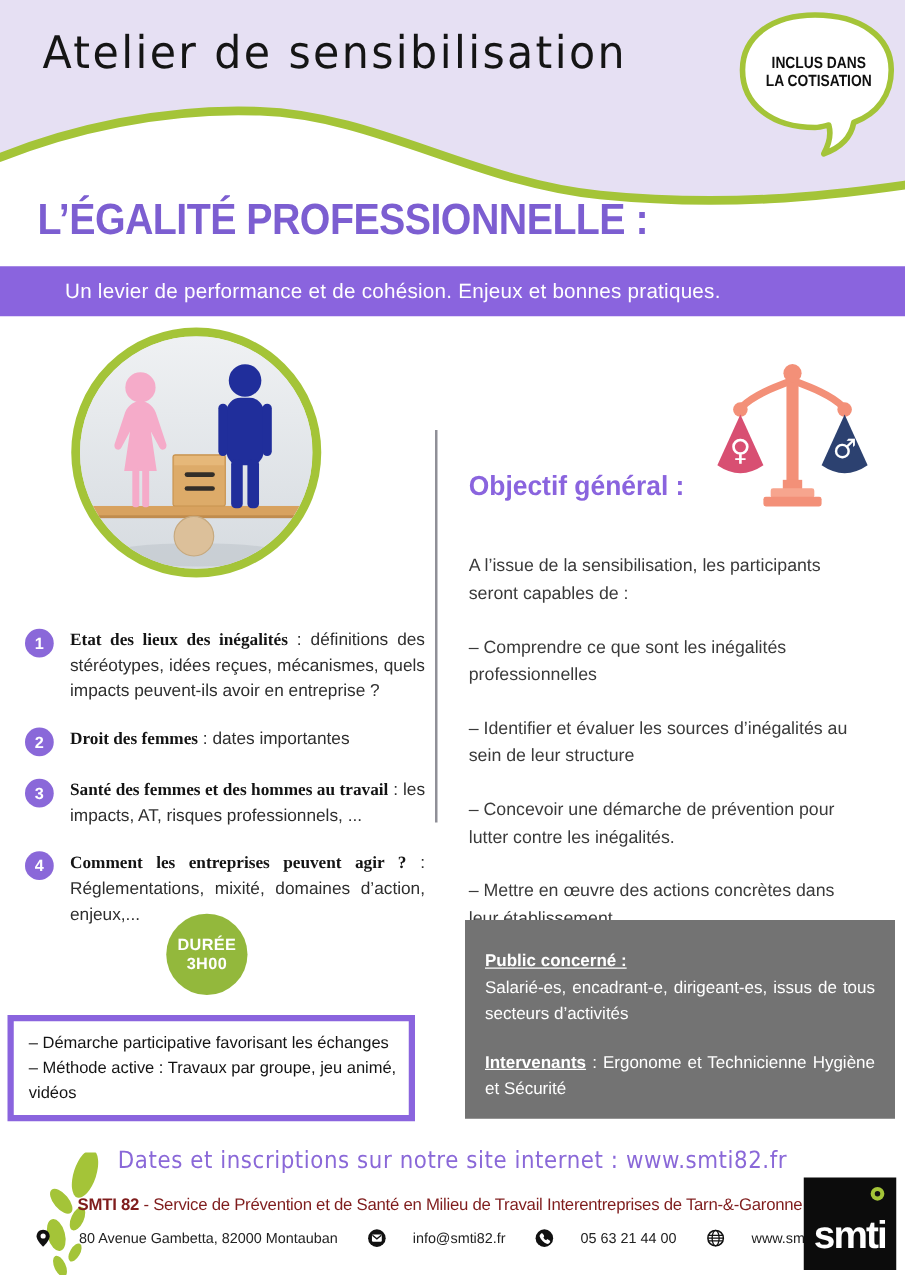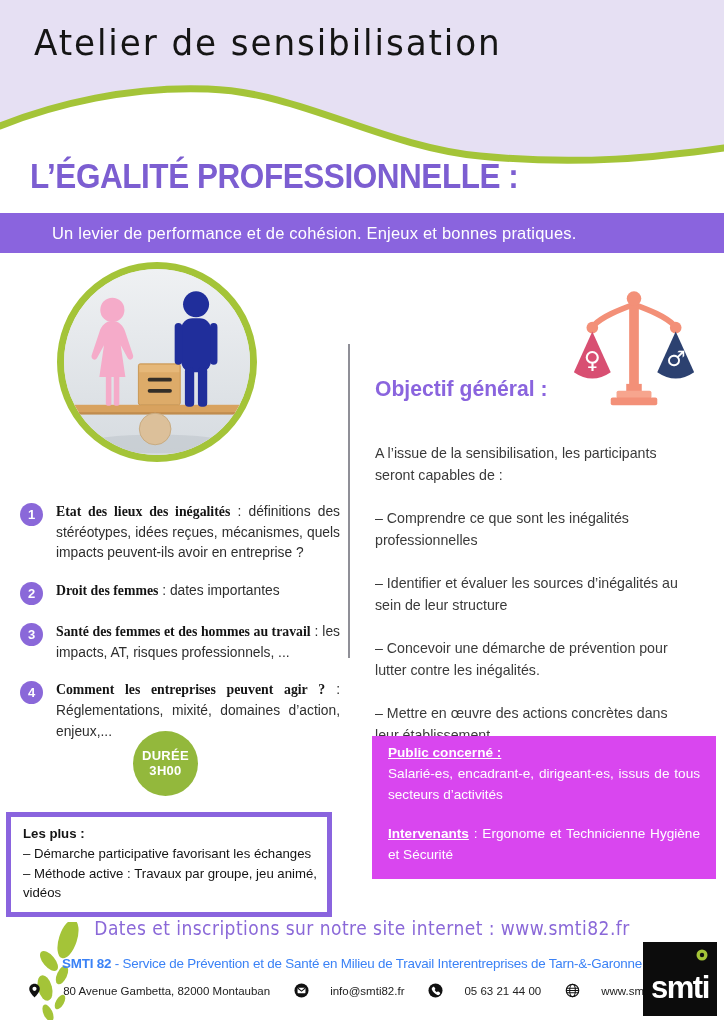--- a/index.html
+++ b/index.html
@@ -51,34 +51,34 @@
 
   
   .scale-icon{position:absolute;left:570px;top:288px;}
   .obj-heading{position:absolute;left:375px;top:376px;font-size:22px;font-weight:bold;
                color:#8a64de;transform:scaleX(.96);transform-origin:left top;white-space:nowrap;}
   .obj-block{position:absolute;left:375px;top:442px;width:318px;font-size:14.2px;
              line-height:1.55;color:#3a3a3a;}
   .obj-block p{margin:0 0 21px 0;}
 
   .audience-box{position:absolute;left:372px;top:736px;width:344px;box-sizing:border-box;
-                background:#d946ef;color:#fff;padding:6px 16px 14px;font-size:13.6px;
+                background:#737373;color:#fff;padding:22px 16px 14px;font-size:13.6px;
                 line-height:1.55;}
   .audience-box p{margin:0;}
   .aud-label{font-weight:bold;text-decoration:underline;}
   .aud-text{text-align:justify;}
   .aud-gap{height:18px;}
 
   
   .footer-leaves{position:absolute;left:22px;top:922px;}
   .footer-cta{position:absolute;left:42px;top:917px;width:640px;text-align:center;
               font-family:"DejaVu Sans",sans-serif;font-size:19px;color:#8a68d8;
               letter-spacing:.5px;transform:scaleX(.9);transform-origin:center top;}
   .footer-org{position:absolute;left:42px;top:956px;width:620px;text-align:center;
-              font-size:13.4px;color:#3b82f6;letter-spacing:-.2px;}
+              font-size:13.4px;color:#7f1d1d;letter-spacing:-.2px;}
   .footer-contacts{position:absolute;left:60px;top:983px;width:580px;display:flex;
                    justify-content:center;align-items:center;gap:24px;font-size:11.5px;
                    color:#222;white-space:nowrap;}
   .contact-item{display:flex;align-items:center;gap:21px;}
   .logo{position:absolute;left:643px;top:942px;width:74px;height:74px;background:#0c0c0c;}
   .logo-text{position:absolute;left:8px;bottom:13px;color:#fff;font-size:31px;
              font-weight:bold;letter-spacing:-1.5px;line-height:1;}
   .logo-mark{position:absolute;top:7px;right:9px;}
 </style>
 </head>
@@ -86,20 +86,29 @@
 
 <div id="page">
 
   <svg class="wave-svg" width="724" height="175" viewBox="0 0 724 175">
     <path d="M0,0 H724 V148 C660,157 580,166 480,156 C380,146 300,92 208,89 C130,86 55,104 0,126 Z" fill="#e6e0f3"></path>
     <path d="M0,126 C55,104 130,86 208,89 C300,92 380,146 480,156 C580,166 660,157 724,148" stroke="#a4c438" stroke-width="7" fill="none" stroke-linecap="round"></path>
   </svg>
 
   <div class="main-title">Atelier de sensibilisation</div>
 
+  <div class="bubble">
+    <svg width="132" height="122" viewBox="0 0 132 122">
+      <path d="M63,4 C99,4 124,21 124,48 C124,68 113,83 94,90 C92,101 84,110 70,115 C75,106 76,99 74,92 C70,93 67,94 63,94 C29,94 5,76 5,48 C5,21 29,4 63,4 Z" fill="#ffffff" stroke="#a4c438" stroke-width="4.5" stroke-linejoin="round"></path>
+    </svg>
+    <div class="bubble-text">
+      <div>INCLUS DANS</div>
+      <div>LA COTISATION</div>
+    </div>
+  </div>
 
   <div class="subject-heading">L’ÉGALITÉ PROFESSIONNELLE :</div>
 
   <div class="banner">
     <div class="banner-text">Un levier de performance et de cohésion. Enjeux et bonnes pratiques.</div>
   </div>
 
   <div class="photo-circle">
     <svg width="186" height="186" viewBox="0 0 200 200">
       <defs>
@@ -182,21 +191,20 @@
       <p class="prog-text"><b>Comment les entreprises peuvent agir ?</b><span> : Réglementations, mixité, domaines d’action, enjeux,...</span></p>
     </div>
   </div>
 
   <div class="duration-badge">
     <div>DURÉE</div>
     <div>3H00</div>
   </div>
 
   <div class="les-plus">
-    <p class="lp-title">Les plus :</p>
     <p>– Démarche participative favorisant les échanges</p>
     <p>– Méthode active : Travaux par groupe, jeu animé, vidéos</p>
   </div>
 
   <div class="audience-box">
     <p><span class="aud-label">Public concerné :</span></p>
     <p class="aud-text">Salarié-es, encadrant-e, dirigeant-es, issus de tous secteurs d’activités</p>
     <div class="aud-gap"></div>
     <p class="aud-text"><span class="aud-label">Intervenants</span><span> : Ergonome et Technicienne Hygiène et Sécurité</span></p>
   </div>

